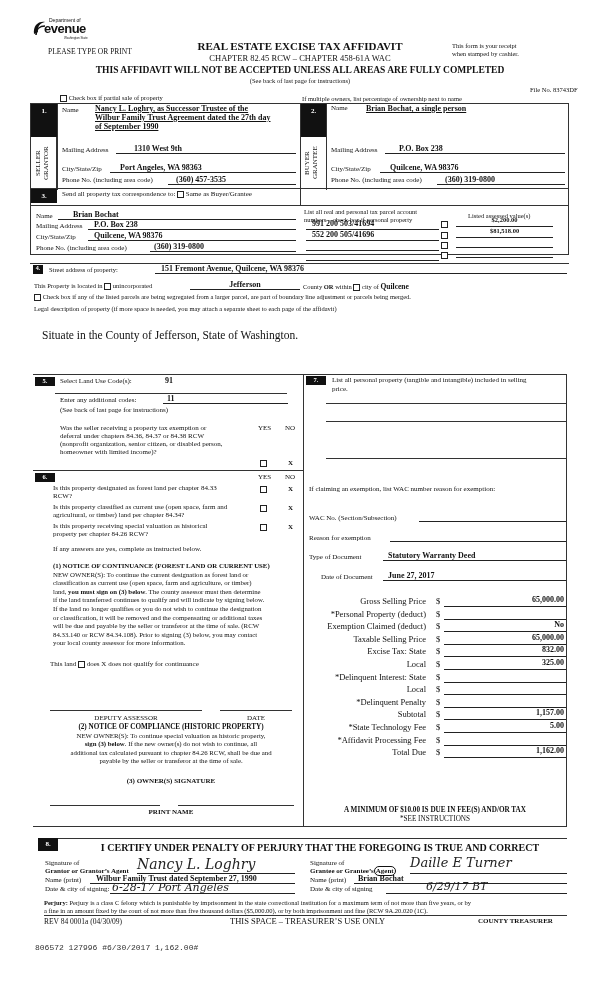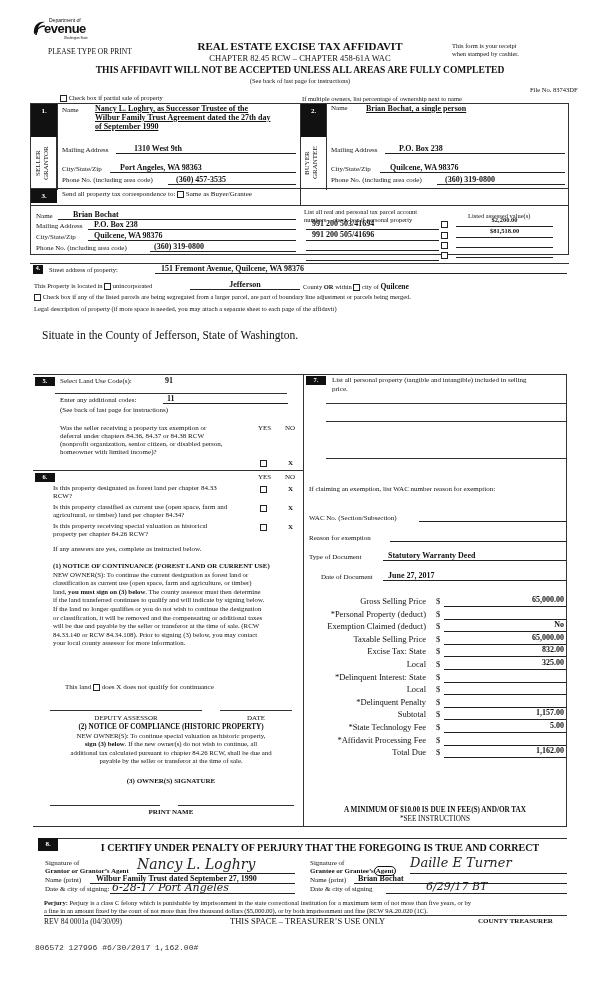--- a/index.html
+++ b/index.html
@@ -109,21 +109,21 @@
 
 <div class="abs" style="left:304px;top:208px;font-size:6.5px;line-height:8px;">
   <div>List all real and personal tax parcel account</div>
   <div>numbers – check box if personal property</div>
 </div>
 <div class="abs" style="left:468px;top:212px;font-size:6.5px;">Listed assessed value(s)</div>
 <div id="parcel-rows">
     <div class="abs fill ul" style="left: 306px; top: 219px; width: 133px; height: 11px; padding-left: 6px;">991 200 503/41694</div>
     <span class="abs box" style="left: 441px; top: 221px;"></span>
     <div class="abs b ul c" style="left: 456px; top: 216px; width: 97px; height: 11px; font-size: 6.5px;">$2,200.00</div>
-    <div class="abs fill ul" style="left: 306px; top: 230px; width: 133px; height: 11px; padding-left: 6px;">991 200 505/41696</div>
+    <div class="abs fill ul" style="left: 306px; top: 230px; width: 133px; height: 11px; padding-left: 6px;">552 200 505/41696</div>
     <span class="abs box" style="left: 441px; top: 232px;"></span>
     <div class="abs b ul c" style="left: 456px; top: 227px; width: 97px; height: 11px; font-size: 6.5px;">$81,518.00</div>
     <div class="abs fill ul" style="left: 306px; top: 240px; width: 133px; height: 11px; padding-left: 6px;"></div>
     <span class="abs box" style="left: 441px; top: 242px;"></span>
     <div class="abs b ul c" style="left: 456px; top: 237px; width: 97px; height: 11px; font-size: 6.5px;"></div>
     <div class="abs fill ul" style="left: 306px; top: 250px; width: 133px; height: 11px; padding-left: 6px;"></div>
     <span class="abs box" style="left: 441px; top: 252px;"></span>
     <div class="abs b ul c" style="left: 456px; top: 247px; width: 97px; height: 11px; font-size: 6.5px;"></div>
   </div>
 
@@ -209,21 +209,21 @@
   <div>NEW OWNER(S): To continue the current designation as forest land or</div>
   <div>classification as current use (open space, farm and agriculture, or timber)</div>
   <div><span>land, </span><span class="b">you must sign on (3) below</span><span>. The county assessor must then determine</span></div>
   <div>if the land transferred continues to qualify and will indicate by signing below.</div>
   <div>If the land no longer qualifies or you do not wish to continue the designation</div>
   <div>or classification, it will be removed and the compensating or additional taxes</div>
   <div>will be due and payable by the seller or transferor at the time of sale.  (RCW</div>
   <div>84.33.140 or RCW 84.34.108). Prior to signing (3) below, you may contact</div>
   <div>your local county assessor for more information.</div>
 </div>
-<div class="abs" style="left:65px;top:660px;margin-top:23px;">
+<div class="abs" style="left:50px;top:660px;">
   <span>This land</span>
   <span class="box"></span>
   <span>does</span>
   <span>X</span>
   <span>does not  qualify for continuance</span>
 </div>
 <div class="line" style="left:50px;top:710px;width:152px;"></div>
 <div class="line" style="left:220px;top:710px;width:72px;"></div>
 <div class="abs c" style="left:50px;top:714px;width:152px;font-size:7px;">DEPUTY ASSESSOR</div>
 <div class="abs c" style="left:220px;top:714px;width:72px;font-size:7px;">DATE</div>

